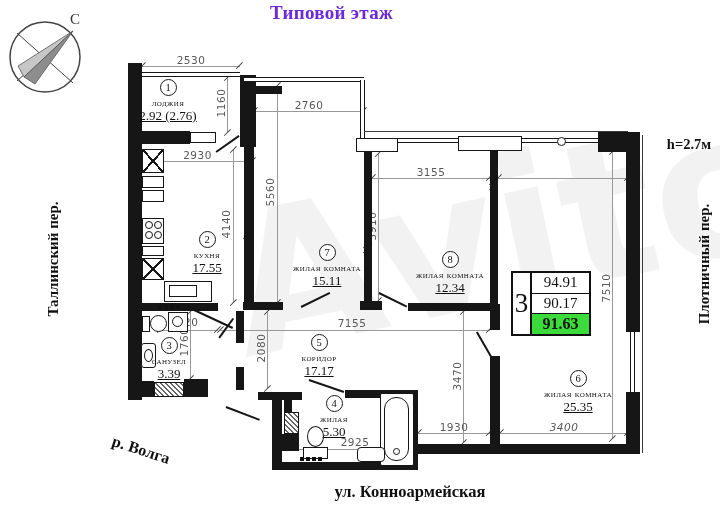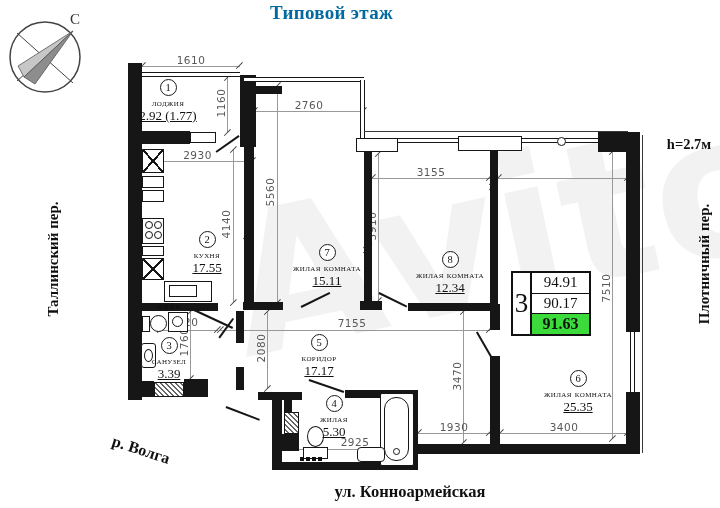--- a/index.html
+++ b/index.html
@@ -26,21 +26,21 @@
   .dl.v::before{top:-1px;left:-4px;}.dl.v::after{bottom:-1px;left:-4px;}
   .dim{position:absolute;font-family:"DejaVu Sans",sans-serif;font-size:10.5px;color:#585858;
        letter-spacing:.5px;white-space:nowrap;text-align:center;}
   .dim.v{width:34px;height:12px;transform:rotate(-90deg);}
   .room{position:absolute;text-align:center;}
   .circ{width:17px;height:17px;line-height:15px;border:1.3px solid #1a1a1a;border-radius:50%;
         margin:0 auto 1px auto;font-size:10.5px;box-sizing:border-box;background:#fff;}
   .nm{font-size:10.5px;font-variant:small-caps;letter-spacing:.4px;line-height:11px;}
   .ar{font-size:13px;text-decoration:underline;margin-top:1px;line-height:13px;}
   .street{position:absolute;font-weight:bold;font-size:15px;white-space:nowrap;color:#101010;}
-  .title{position:absolute;top:2px;left:0;width:663px;text-align:center;font-size:19px;font-weight:bold;color:#0369a1;letter-spacing:.3px;}
+  .title{position:absolute;top:2px;left:0;width:663px;text-align:center;font-size:19px;font-weight:bold;color:#6d28d9;letter-spacing:.3px;}
   .hnote{position:absolute;left:660px;top:136px;width:58px;font-weight:bold;font-size:14.5px;text-align:center;}
   .north{position:absolute;left:70px;top:11px;font-size:15px;color:#333;}
   .wm{position:absolute;left:225px;top:135px;font-family:"DejaVu Sans",sans-serif;font-weight:bold;
       font-size:195px;color:rgba(0,0,0,0.05);transform:rotate(-12deg);pointer-events:none;line-height:1;}
   .itable{position:absolute;left:511px;top:271px;width:76px;height:61px;border:2px solid #111;display:flex;background:#fff;box-sizing:content-box;}
   .itable .lc{width:17px;border-right:2px solid #111;display:flex;align-items:center;justify-content:center;font-size:27px;}
   .itable .rc{flex:1;display:flex;flex-direction:column;}
   .itable .rc div{flex:1;display:flex;align-items:center;justify-content:center;font-size:15px;}
   .itable .rc div + div{border-top:1.5px solid #111;}
   .itable .rc .tot{font-weight:bold;font-size:16px;}
@@ -66,28 +66,28 @@
   <div class="dl h" style="left:282px;top:449px;width:126px;"></div>
   <div class="dl v" style="left:227px;top:78px;height:54px;"></div>
   <div class="dl v" style="left:277px;top:86px;height:216px;"></div>
   <div class="dl v" style="left:233px;top:150px;height:152px;"></div>
   <div class="dl v" style="left:378px;top:154px;height:146px;"></div>
   <div class="dl v" style="left:612px;top:152px;height:286px;"></div>
   <div class="dl v" style="left:267px;top:312px;height:76px;"></div>
   <div class="dl v" style="left:463px;top:312px;height:130px;"></div>
   <div class="dl v" style="left:190px;top:312px;height:66px;"></div>
 
-  <div class="dim" style="left:142px;top:54px;width:98px;">1610</div>
+  <div class="dim" style="left:142px;top:54px;width:98px;">2530</div>
   <div class="dim" style="left:142px;top:149px;width:111px;">2930</div>
   <div class="dim" style="left:254px;top:99px;width:110px;">2760</div>
   <div class="dim" style="left:372px;top:166px;width:118px;">3155</div>
   <div class="dim" style="left:282px;top:317px;width:140px;">7155</div>
   <div class="dim" style="left:154px;top:316px;width:60px;">1820</div>
   <div class="dim" style="left:418px;top:421px;width:72px;">1930</div>
-  <div class="dim" style="left:500px;top:421px;width:128px;">3400</div>
+  <div class="dim" style="left:500px;top:421px;width:128px;font-style:italic;">3400</div>
   <div class="dim" style="left:300px;top:436px;width:110px;">2925</div>
   <div class="dim v" style="left:204px;top:97px;">1160</div>
   <div class="dim v" style="left:253px;top:186px;">5560</div>
   <div class="dim v" style="left:209px;top:218px;">4140</div>
   <div class="dim v" style="left:355px;top:220px;">3910</div>
   <div class="dim v" style="left:589px;top:282px;">7510</div>
   <div class="dim v" style="left:244px;top:342px;">2080</div>
   <div class="dim v" style="left:440px;top:370px;">3470</div>
   <div class="dim v" style="left:167px;top:336px;">1760</div>
   <div class="dim v" style="left:379px;top:421px;">1760</div>
@@ -192,21 +192,21 @@
   <div class="door" style="left:219px;top:337px;width:24px;transform:rotate(-54deg);"></div>
   <div class="door" style="left:301px;top:306px;width:32px;transform:rotate(-26deg);"></div>
   <div class="door" style="left:379px;top:292px;width:31px;transform:rotate(26deg);"></div>
   <div class="door" style="left:477px;top:331px;width:30px;transform:rotate(60deg);"></div>
   <div class="door" style="left:309px;top:379px;width:37px;transform:rotate(19deg);"></div>
   <div class="door" style="left:226px;top:406px;width:36px;transform:rotate(21deg);"></div>
 
   <div class="room" style="left:130px;top:79px;width:76px;">
     <div class="circ">1</div>
     <div class="nm">лоджия</div>
-    <div class="ar">2.92 (1.77)</div>
+    <div class="ar">2.92 (2.76)</div>
   </div>
   <div class="room" style="left:177px;top:231px;width:60px;">
     <div class="circ">2</div>
     <div class="nm">кухня</div>
     <div class="ar">17.55</div>
   </div>
   <div class="room" style="left:139px;top:337px;width:60px;">
     <div class="circ">3</div>
     <div class="nm">санузел</div>
     <div class="ar">3.39</div>

